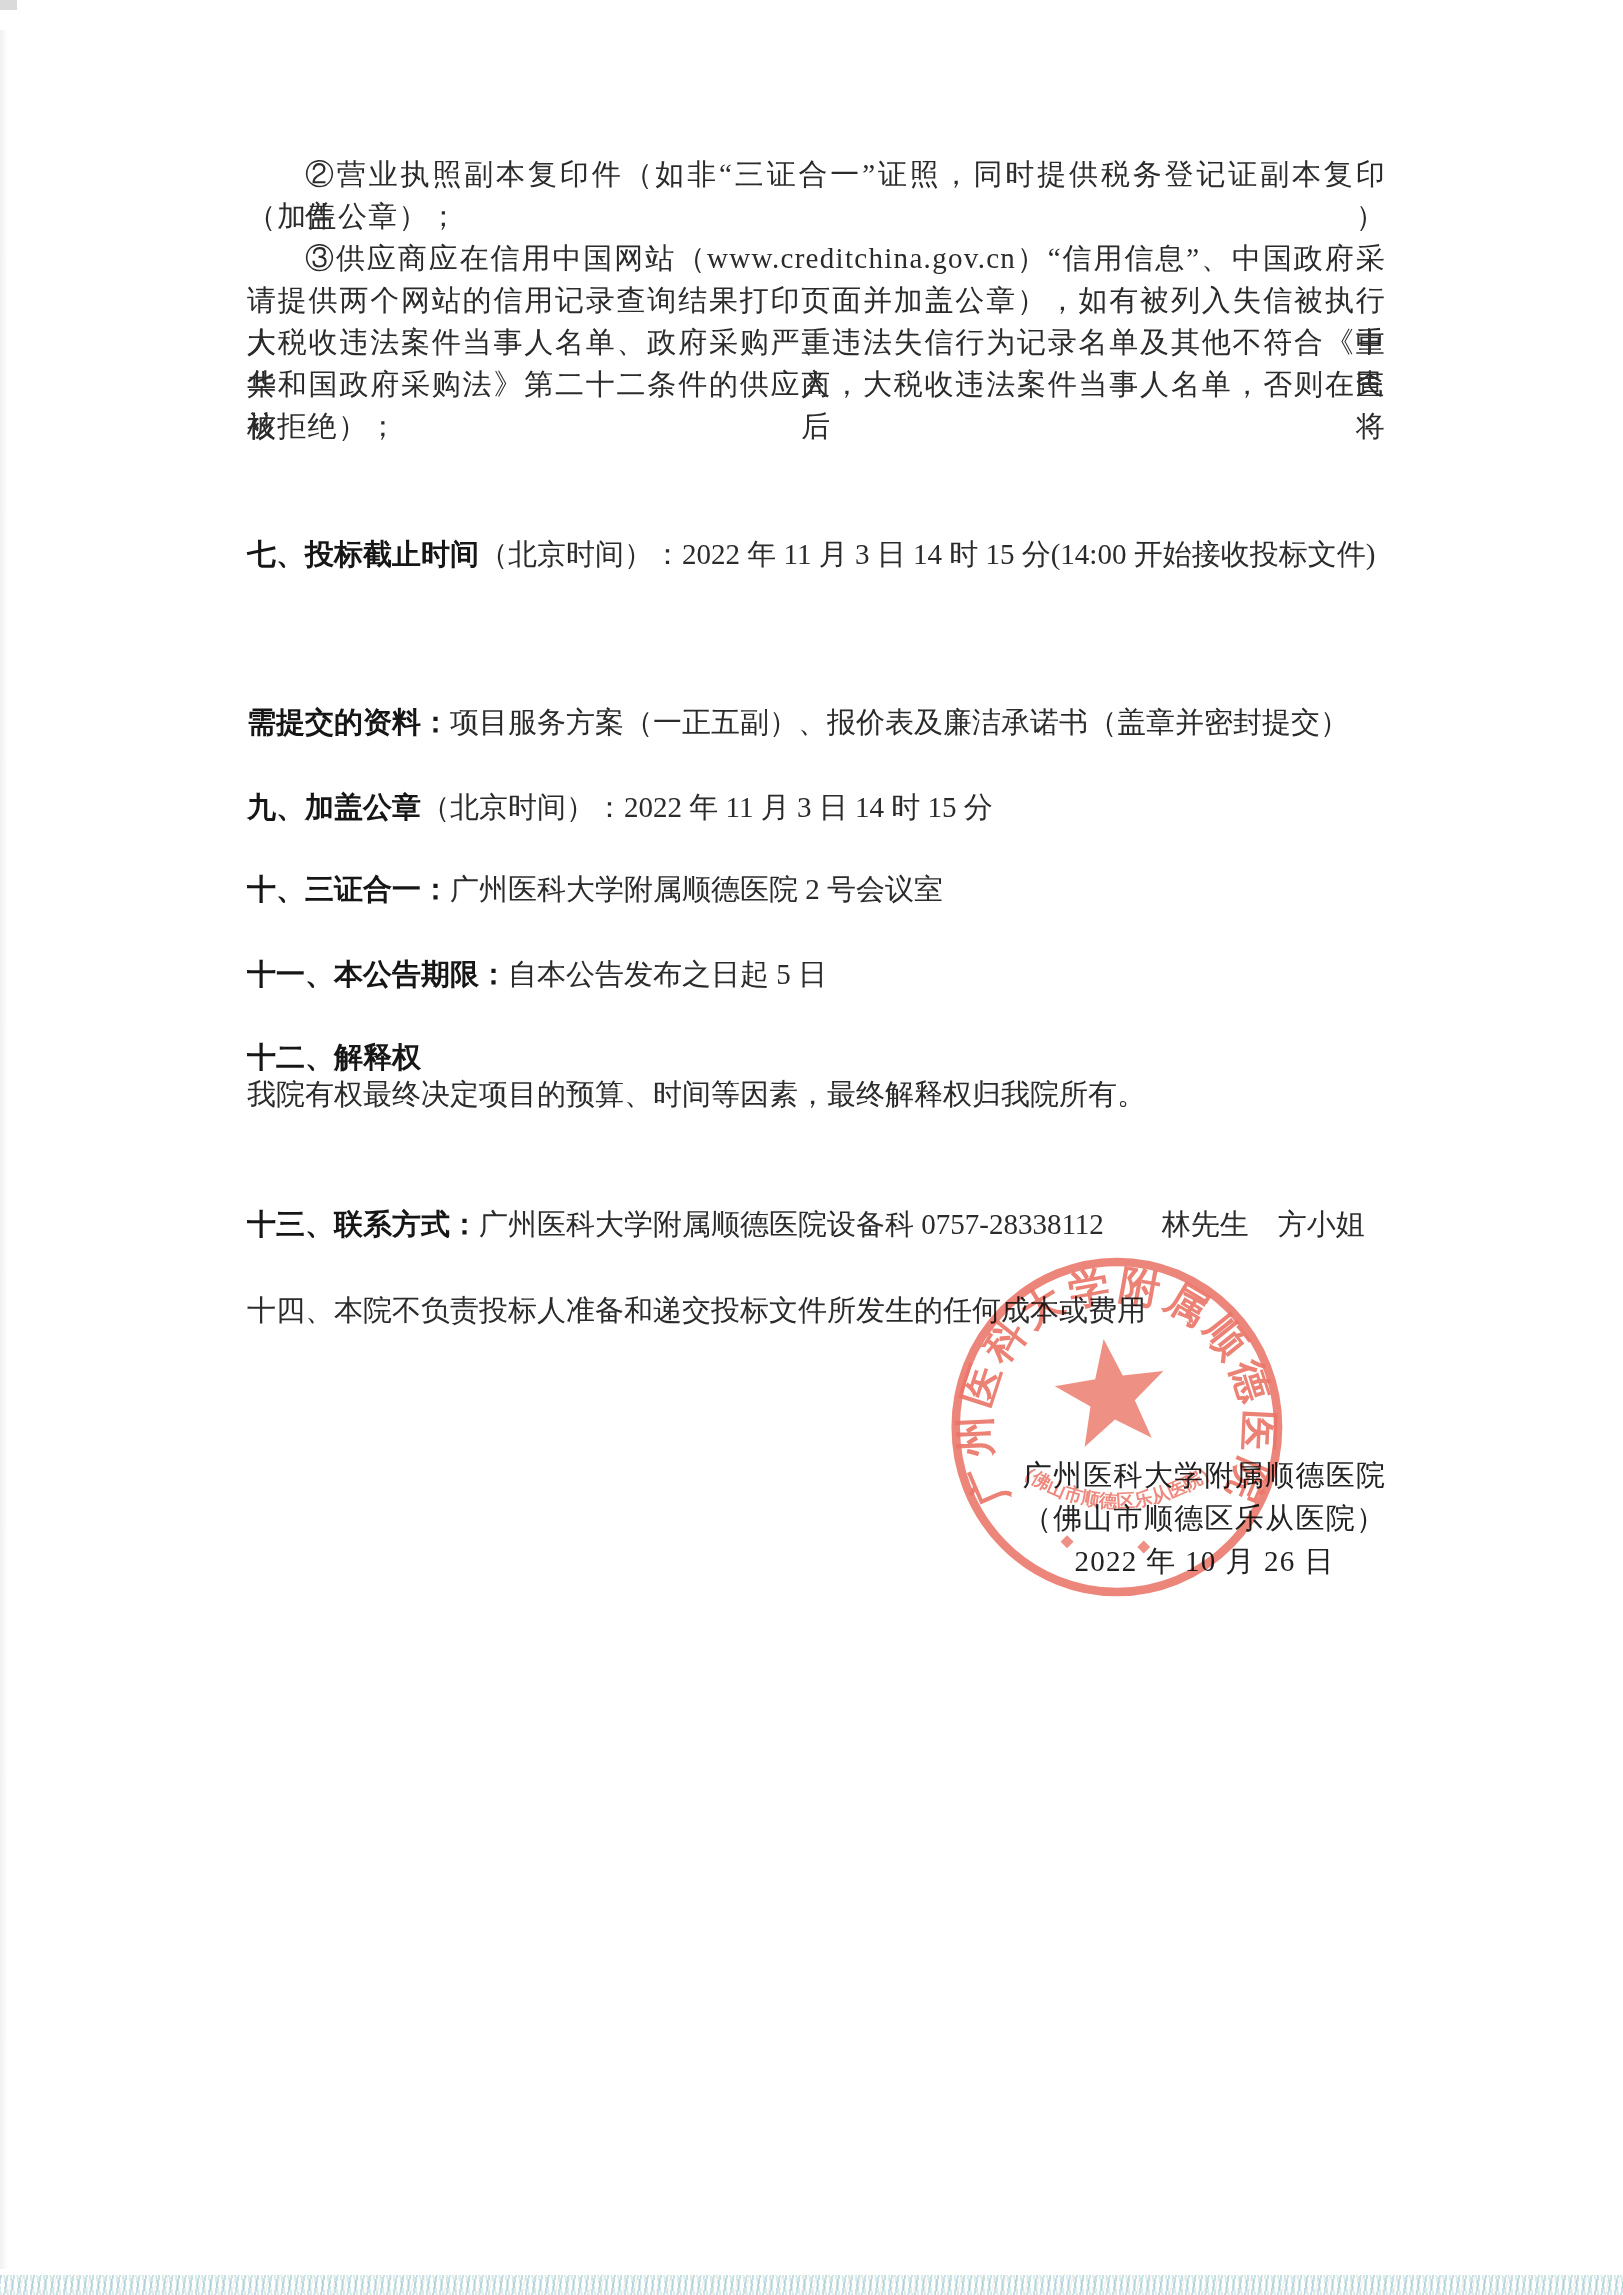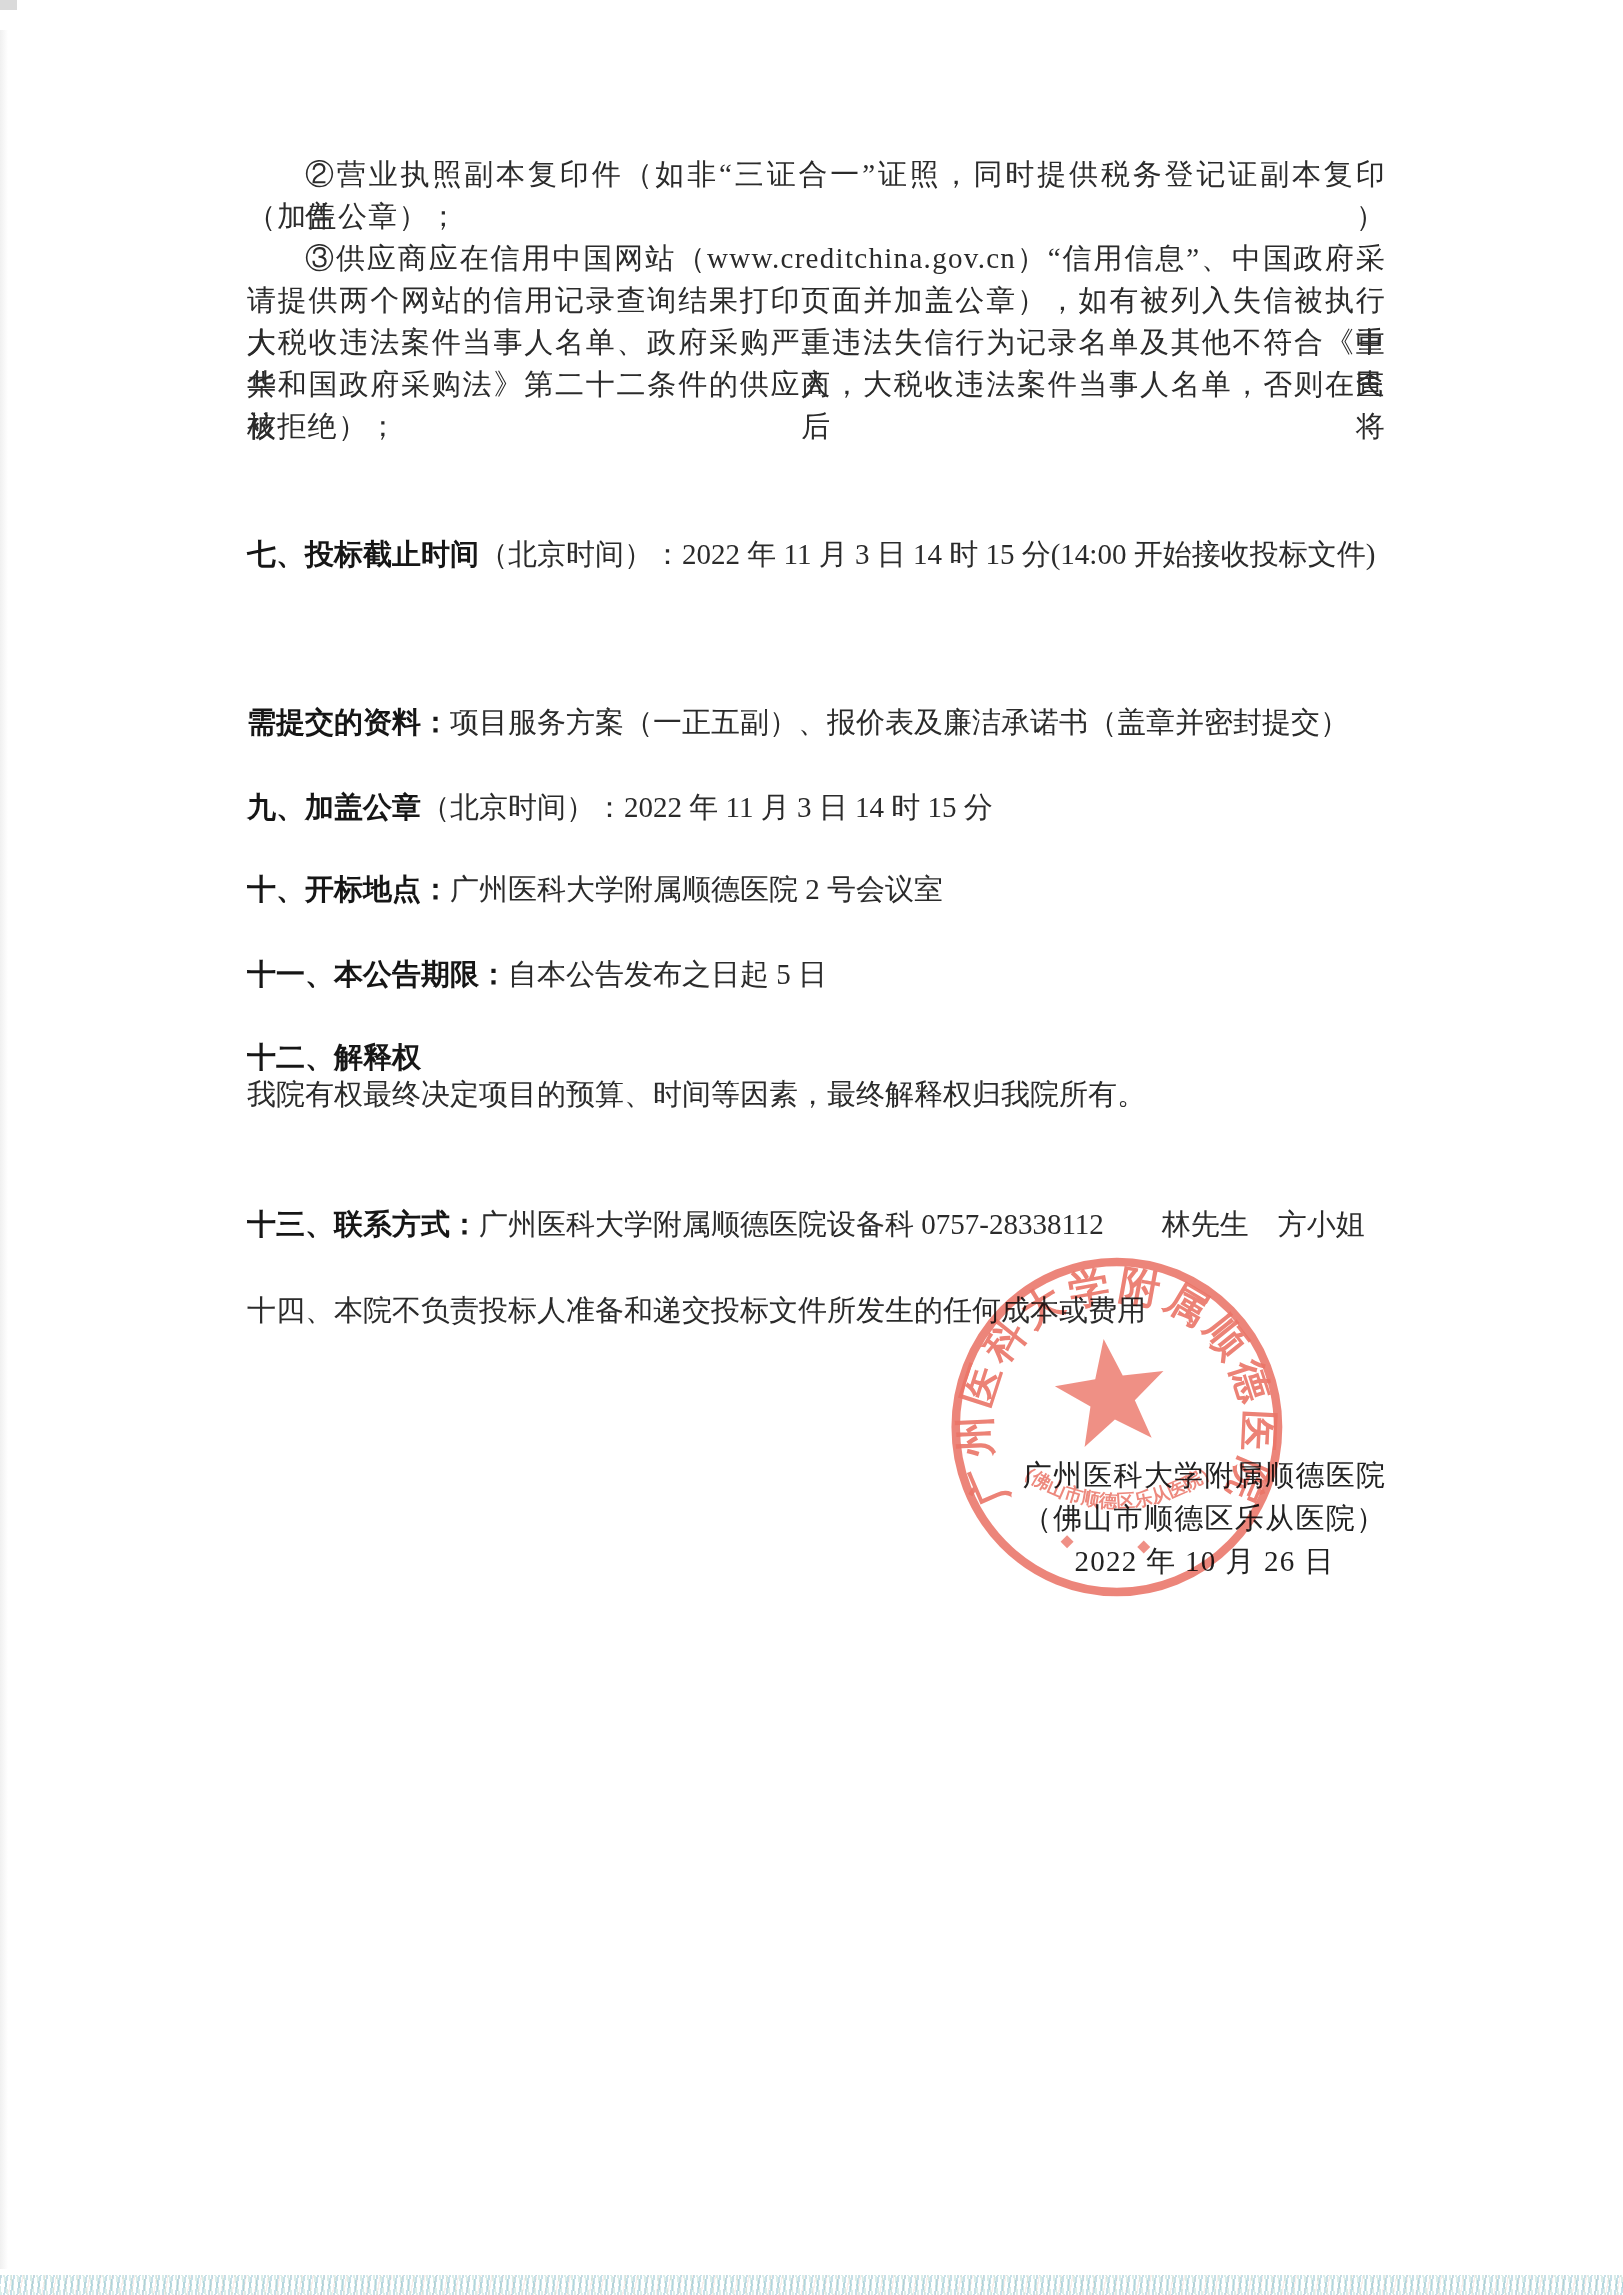--- a/index.html
+++ b/index.html
@@ -70,21 +70,21 @@
   <div class="item" style="top:533px">
     <span class="b">七、投标截止时间</span><span>（北京时间）：2022 年 11 月 3 日 14 时 15 分(14:00 开始接收投标文件)</span>
   </div>
   <div class="item" style="top:701px">
     <span class="b">需提交的资料：</span><span>项目服务方案（一正五副）、报价表及廉洁承诺书（盖章并密封提交）</span>
   </div>
   <div class="item" style="top:786px">
     <span class="b">九、加盖公章</span><span>（北京时间）：2022 年 11 月 3 日 14 时 15 分</span>
   </div>
   <div class="item" style="top:868px">
-    <span class="b">十、开标地点：</span><span>广州医科大学附属顺德医院 2 号会议室</span>
+    <span class="b">十、三证合一：</span><span>广州医科大学附属顺德医院 2 号会议室</span>
   </div>
   <div class="item" style="top:953px">
     <span class="b">十一、本公告期限：</span><span>自本公告发布之日起 5 日</span>
   </div>
   <div class="item" style="top:1036px">
     <span class="b">十二、解释权</span><span></span>
   </div>
   <div class="item" style="top:1073px">
     <span class="b"></span><span>我院有权最终决定项目的预算、时间等因素，最终解释权归我院所有。</span>
   </div>

